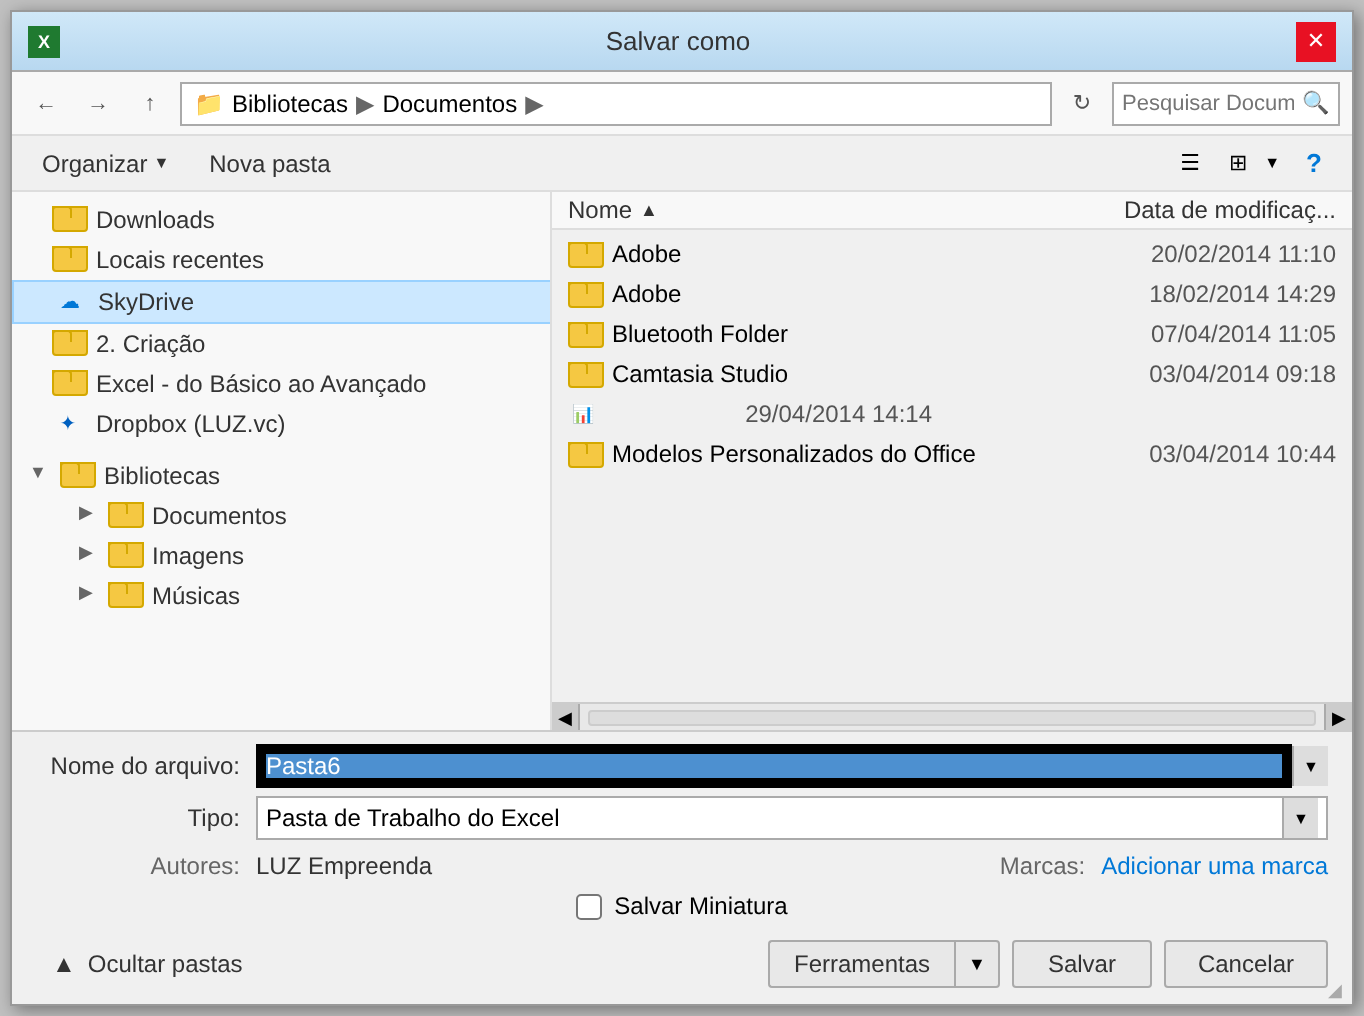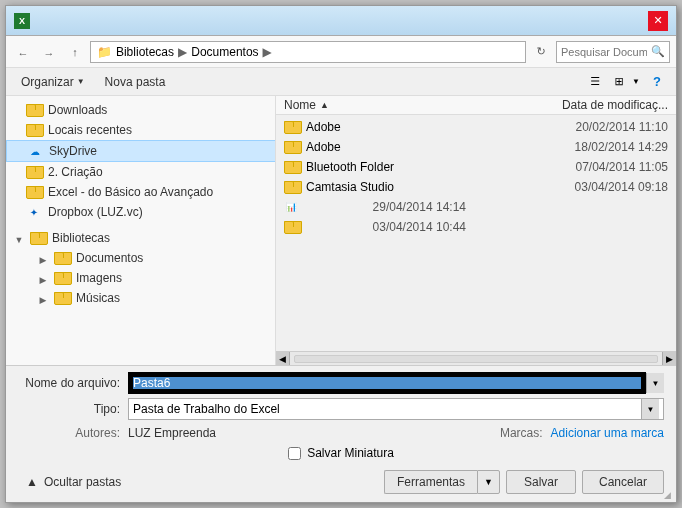--- a/index.html
+++ b/index.html
@@ -173,21 +173,21 @@
     }
     .sidebar {
       width: 270px;
       border-right: 1px solid #ddd;
       overflow-y: auto;
       background: #f8f8f8;
       padding: 4px 0;
     }
     .sidebar-item {
       display: flex;
-      align-items: flex-end;
+      align-items: flex-start;
       padding: 3px 8px;
       cursor: pointer;
       color: #333;
       gap: 6px;
       white-space: nowrap;
     }
     .sidebar-item.selected { background: #cce8ff; border: 1px solid #99d1ff; }
     .sidebar-item.indent1 { padding-left: 20px; }
     .sidebar-item.indent2 { padding-left: 32px; }
     .folder-icon {
@@ -459,20 +459,21 @@
 <body>
 
 <div class="dialog" style="position:relative;">
 
   <div class="title-bar">
     <div class="title-bar-excel">
       <div class="excel-icon">
         <span style="color:white;font-size:9px;font-weight:bold;">X</span>
       </div>
     </div>
+    <div class="title-bar-title">Salvar como</div>
     <button class="close-btn">✕</button>
   </div>
 
   <div class="address-bar">
     <button class="nav-btn">←</button>
     <button class="nav-btn">→</button>
     <button class="nav-btn">↑</button>
     <div class="breadcrumb-bar">
       <span style="font-size:12px;">📁</span>
       <span>Bibliotecas</span>
@@ -589,20 +590,21 @@
           <div class="folder-icon"></div>
           <span class="file-name">Camtasia Studio</span>
           <span class="file-date">03/04/2014 09:18</span>
         </div>
         <div class="file-item">
           <div class="databases-icon">📊</div>
           <span class="file-date">29/04/2014 14:14</span>
         </div>
         <div class="file-item">
           <div class="folder-icon"></div>
+          <span class="file-name">Modelos Personalizados do Office</span>
           <span class="file-date">03/04/2014 10:44</span>
         </div>
       </div>
 
       <div class="scrollbar-h" style="position:relative;">
         <div style="position:absolute;left:0;top:0;bottom:0;width:14px;background:#ccc;border-right:1px solid #aaa;display:flex;align-items:center;justify-content:center;font-size:9px;">◀</div>
         <div style="flex:1;height:8px;margin:0 18px 0 18px;background:#ddd;border:1px solid #ccc;border-radius:2px;"></div>
         <div style="position:absolute;right:0;top:0;bottom:0;width:14px;background:#ccc;border-left:1px solid #aaa;display:flex;align-items:center;justify-content:center;font-size:9px;">▶</div>
       </div>
     </div>

